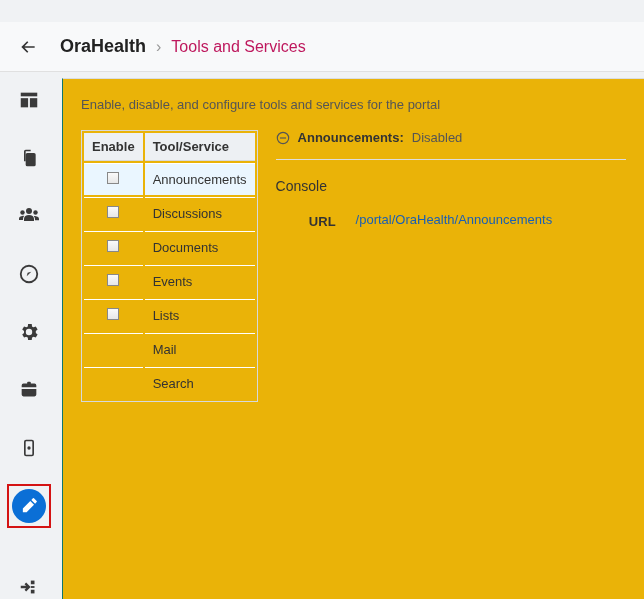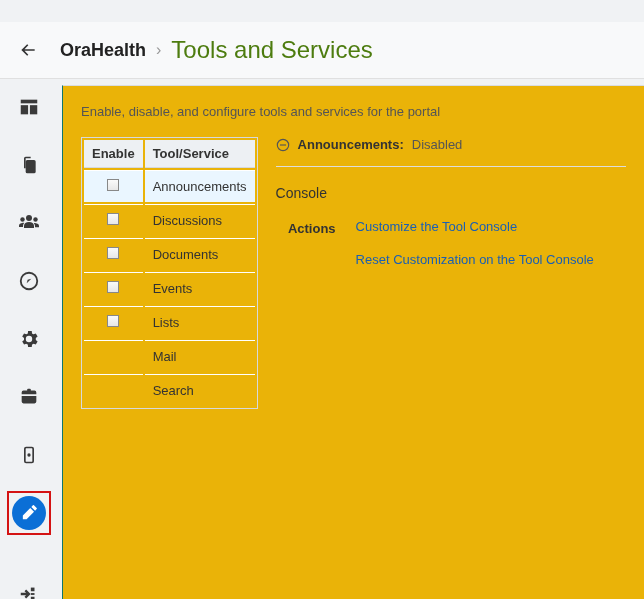--- a/index.html
+++ b/index.html
@@ -1,21 +1,21 @@
 <!DOCTYPE html>
 <html><head>
 <meta charset="utf-8">
 <style>
 * { box-sizing: border-box; margin: 0; padding: 0; }
 body { font-family: Arial, Helvetica, sans-serif; font-size: 13px; color: #333; background: #f0f2f4; width: 644px; height: 599px; overflow: hidden; }
 .header { display: flex; align-items: center; padding: 14px 12px 14px 18px; background: #f8f9fa; border-bottom: 1px solid #e0e0e0; margin-top: 22px; }
 .back-arrow { width: 20px; height: 20px; margin-right: 22px; cursor: pointer; }
 .crumb-portal { font-size: 18px; font-weight: bold; margin-right: 10px; color: #222; }
 .crumb-sep { font-size: 16px; color: #999; margin-right: 10px; }
-.crumb-page { font-size: 24px; color: #4d7c0f; }
+.crumb-page { font-size: 16px; color: #be185d; }
 .body { display: flex; height: calc(599px - 52px); }
 .rail { width: 58px; background: #f0f2f4; padding-top: 14px; display: flex; flex-direction: column; align-items: center; gap: 30px; }
 .rail-item { width: 28px; height: 28px; display: flex; align-items: center; justify-content: center; color: #3a3a3a; cursor: pointer; }
 .rail-item.active { position: relative; }
 .rail-active-bg { position: absolute; inset: -3px; background: #0b6fd6; border-radius: 50%; z-index: 0; }
 .rail-active-border { position: absolute; inset: -8px; border: 2px solid #d41313; z-index: 1; pointer-events: none; }
 .rail-item.active svg { position: relative; z-index: 2; color: #fff; }
 .rail-enter { margin-top: auto; margin-bottom: 18px; }
 .main { flex: 1; background: #eab308; border-left: 1px solid #0f766e; border-top: 1px solid #d9dde1; padding: 18px 18px; overflow: auto; margin-left: 4px; margin-top: 6px; }
 .intro { margin-bottom: 18px; color: #555; }
@@ -165,22 +165,21 @@
             <svg viewBox="0 0 16 16" width="14" height="14">
                 <circle cx="8" cy="8" r="6.5" fill="none" stroke="#555" stroke-width="1.3"></circle>
                 <line x1="4.5" y1="8" x2="11.5" y2="8" stroke="#555" stroke-width="1.3"></line>
               </svg>
           </span>
           <span class="detail-title">Announcements</span>
           <span class="detail-status">Disabled</span>
         </div>
         <div class="section-title">Console</div>
         <div class="kv">
-          <div class="k">Actions</div>
+          <div class="k">URL</div>
           <div class="v">
-            <a class="link">Customize the Tool Console</a>
-            <a class="link">Reset Customization on the Tool Console</a>
-          </div>
+              <a class="link">/portal/OraHealth/Announcements</a>
+            </div>
         </div>
       </div>
     </div>
   </div>
 </div>
 
 </body></html>

